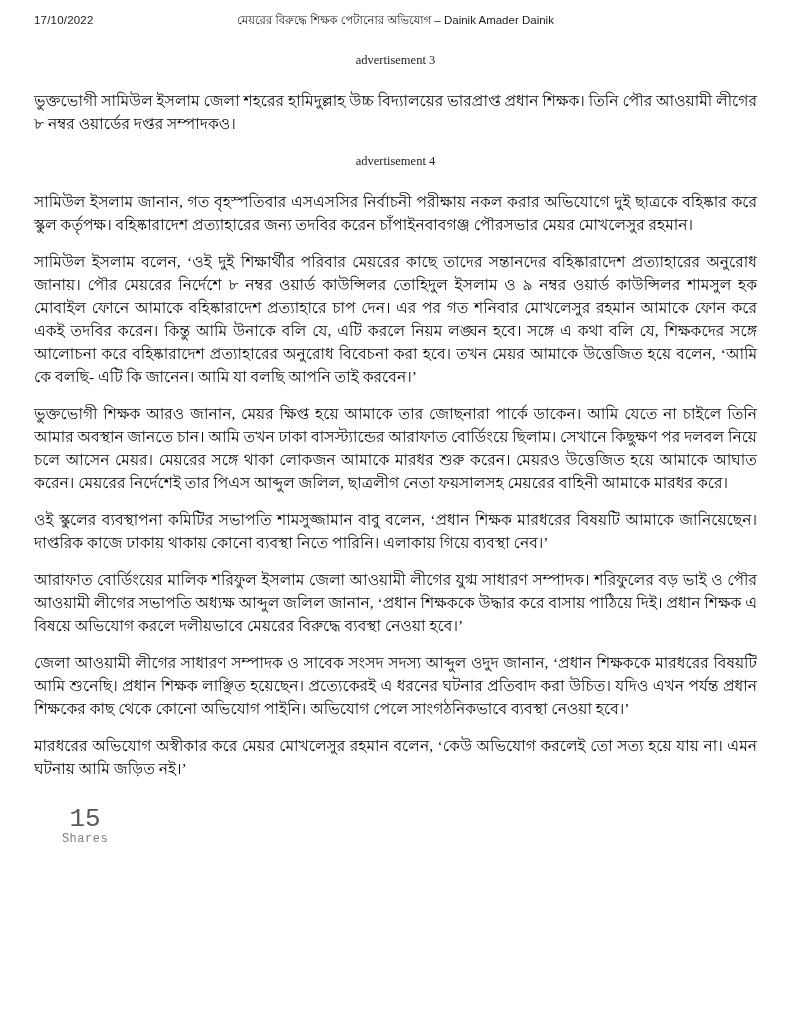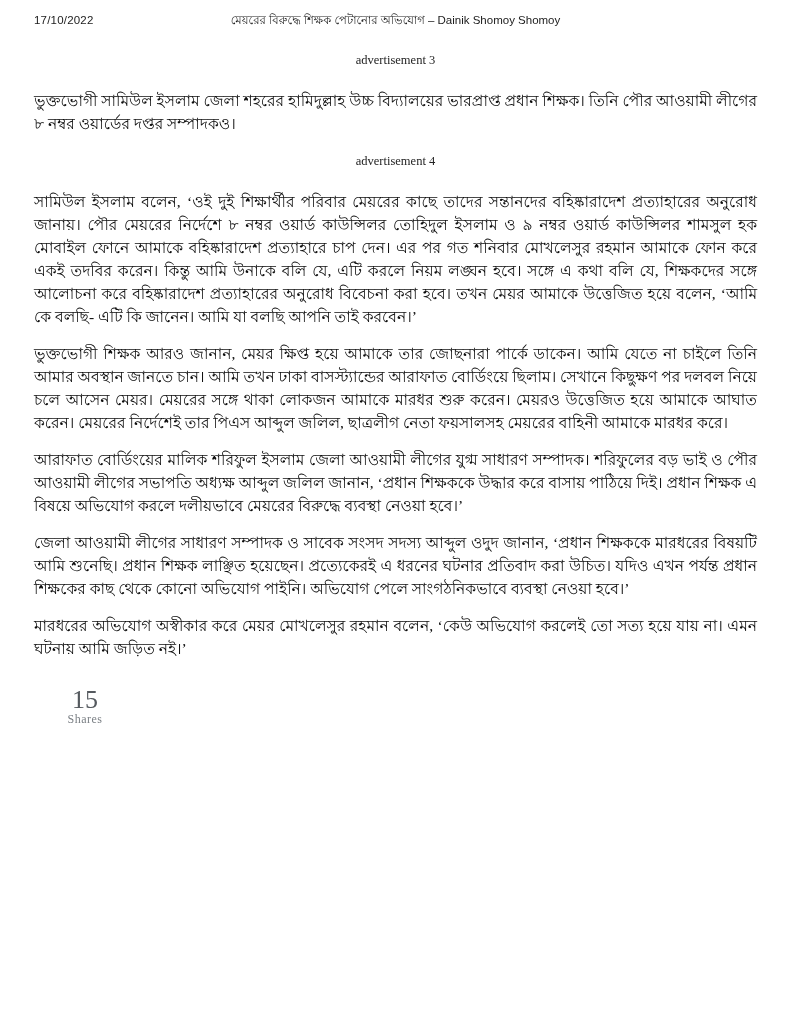--- a/index.html
+++ b/index.html
@@ -43,21 +43,21 @@
     color: #222222;
     text-align: center;
     margin: 19px 0 21px 0;
     line-height: 15px;
   }
   
   .shares-block {
     margin: 26px 0 0 16px;
     width: 70px;
     text-align: center;
-    font-family: Liberation Serif, serif;
+    font-family: Liberation Mono, monospace;
     line-height: 1.05;
   }
   .shares-count { font-size: 26px; color: #555a5f; }
   .shares-label { font-size: 12px; color: #7a7f84; letter-spacing: 0.5px; }
   
   .print-footer {
     position: absolute;
     left: 34px; right: 34px; bottom: 22px;
     display: flex;
     justify-content: space-between;
@@ -67,30 +67,32 @@
   }
   .print-footer .url { letter-spacing: 0.1px; }
 </style>
 </head>
 <body>
 
 <div class="page">
 
   <div class="print-header">
     <span class="date">17/10/2022</span>
-    <span class="title">মেয়রের বিরুদ্ধে শিক্ষক পেটানোর অভিযোগ – Dainik Shomoy Shomoy</span>
+    <span class="title">মেয়রের বিরুদ্ধে শিক্ষক পেটানোর অভিযোগ – Dainik Amader Dainik</span>
     <span></span>
   </div>
 
   <div class="article">
     <div class="ad-label">advertisement 3</div>
     <p class="para">ভুক্তভোগী সামিউল ইসলাম জেলা শহরের হামিদুল্লাহ উচ্চ বিদ্যালয়ের ভারপ্রাপ্ত প্রধান শিক্ষক। তিনি পৌর আওয়ামী লীগের ৮ নম্বর ওয়ার্ডের দপ্তর সম্পাদকও।</p>
     <div class="ad-label">advertisement 4</div>
+    <p class="para">সামিউল ইসলাম জানান, গত বৃহস্পতিবার এসএসসির নির্বাচনী পরীক্ষায় নকল করার অভিযোগে দুই ছাত্রকে বহিষ্কার করে স্কুল কর্তৃপক্ষ। বহিষ্কারাদেশ প্রত্যাহারের জন্য তদবির করেন চাঁপাইনবাবগঞ্জ পৌরসভার মেয়র মোখলেসুর রহমান।</p>
     <p class="para">সামিউল ইসলাম বলেন, ‘ওই দুই শিক্ষার্থীর পরিবার মেয়রের কাছে তাদের সন্তানদের বহিষ্কারাদেশ প্রত্যাহারের অনুরোধ জানায়। পৌর মেয়রের নির্দেশে ৮ নম্বর ওয়ার্ড কাউন্সিলর তোহিদুল ইসলাম ও ৯ নম্বর ওয়ার্ড কাউন্সিলর শামসুল হক মোবাইল ফোনে আমাকে বহিষ্কারাদেশ প্রত্যাহারে চাপ দেন। এর পর গত শনিবার মোখলেসুর রহমান আমাকে ফোন করে একই তদবির করেন। কিন্তু আমি উনাকে বলি যে, এটি করলে নিয়ম লঙ্ঘন হবে। সঙ্গে এ কথা বলি যে, শিক্ষকদের সঙ্গে আলোচনা করে বহিষ্কারাদেশ প্রত্যাহারের অনুরোধ বিবেচনা করা হবে। তখন মেয়র আমাকে উত্তেজিত হয়ে বলেন, ‘আমি কে বলছি- এটি কি জানেন। আমি যা বলছি আপনি তাই করবেন।’</p>
     <p class="para">ভুক্তভোগী শিক্ষক আরও জানান, মেয়র ক্ষিপ্ত হয়ে আমাকে তার জোছনারা পার্কে ডাকেন। আমি যেতে না চাইলে তিনি আমার অবস্থান জানতে চান। আমি তখন ঢাকা বাসস্ট্যান্ডের আরাফাত বোর্ডিংয়ে ছিলাম। সেখানে কিছুক্ষণ পর দলবল নিয়ে চলে আসেন মেয়র। মেয়রের সঙ্গে থাকা লোকজন আমাকে মারধর শুরু করেন। মেয়রও উত্তেজিত হয়ে আমাকে আঘাত করেন। মেয়রের নির্দেশেই তার পিএস আব্দুল জলিল, ছাত্রলীগ নেতা ফয়সালসহ মেয়রের বাহিনী আমাকে মারধর করে।</p>
+    <p class="para">ওই স্কুলের ব্যবস্থাপনা কমিটির সভাপতি শামসুজ্জামান বাবু বলেন, ‘প্রধান শিক্ষক মারধরের বিষয়টি আমাকে জানিয়েছেন। দাপ্তরিক কাজে ঢাকায় থাকায় কোনো ব্যবস্থা নিতে পারিনি। এলাকায় গিয়ে ব্যবস্থা নেব।’</p>
     <p class="para">আরাফাত বোর্ডিংয়ের মালিক শরিফুল ইসলাম জেলা আওয়ামী লীগের যুগ্ম সাধারণ সম্পাদক। শরিফুলের বড় ভাই ও পৌর আওয়ামী লীগের সভাপতি অধ্যক্ষ আব্দুল জলিল জানান, ‘প্রধান শিক্ষককে উদ্ধার করে বাসায় পাঠিয়ে দিই। প্রধান শিক্ষক এ বিষয়ে অভিযোগ করলে দলীয়ভাবে মেয়রের বিরুদ্ধে ব্যবস্থা নেওয়া হবে।’</p>
     <p class="para">জেলা আওয়ামী লীগের সাধারণ সম্পাদক ও সাবেক সংসদ সদস্য আব্দুল ওদুদ জানান, ‘প্রধান শিক্ষককে মারধরের বিষয়টি আমি শুনেছি। প্রধান শিক্ষক লাঞ্ছিত হয়েছেন। প্রত্যেকেরই এ ধরনের ঘটনার প্রতিবাদ করা উচিত। যদিও এখন পর্যন্ত প্রধান শিক্ষকের কাছ থেকে কোনো অভিযোগ পাইনি। অভিযোগ পেলে সাংগঠনিকভাবে ব্যবস্থা নেওয়া হবে।’</p>
     <p class="para">মারধরের অভিযোগ অস্বীকার করে মেয়র মোখলেসুর রহমান বলেন, ‘কেউ অভিযোগ করলেই তো সত্য হয়ে যায় না। এমন ঘটনায় আমি জড়িত নই।’</p>
   </div>
 
   <div class="shares-block">
     <div class="shares-count">15</div>
     <div class="shares-label">Shares</div>
   </div>
 

